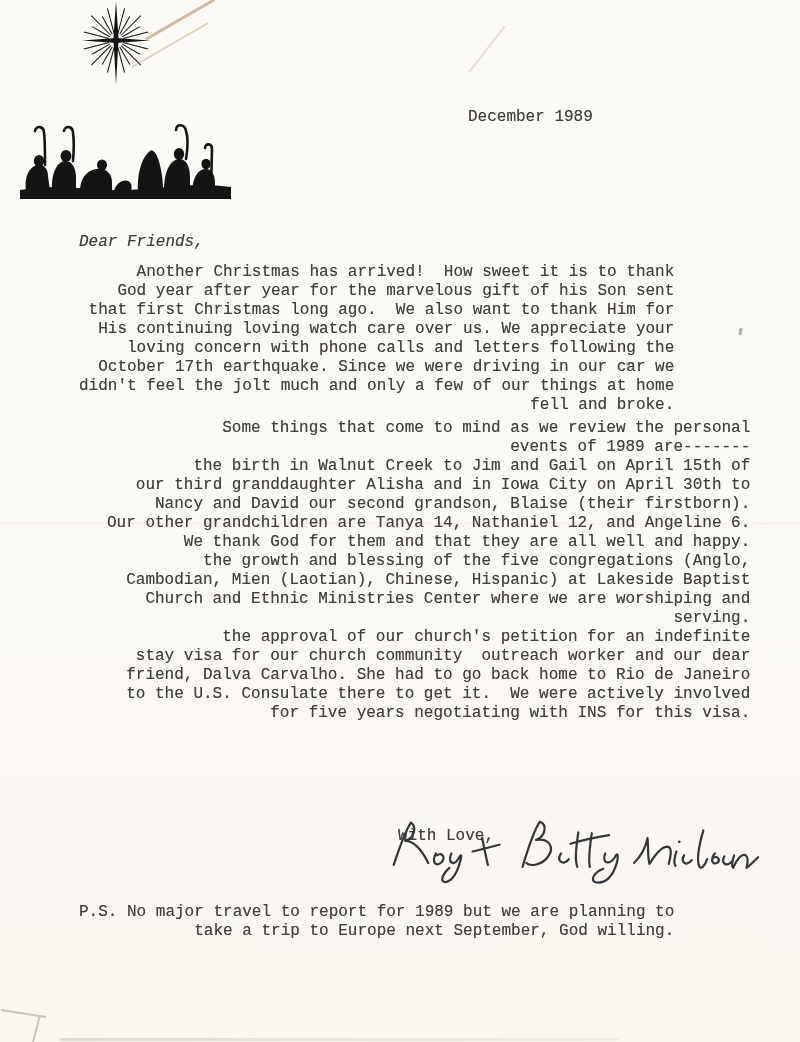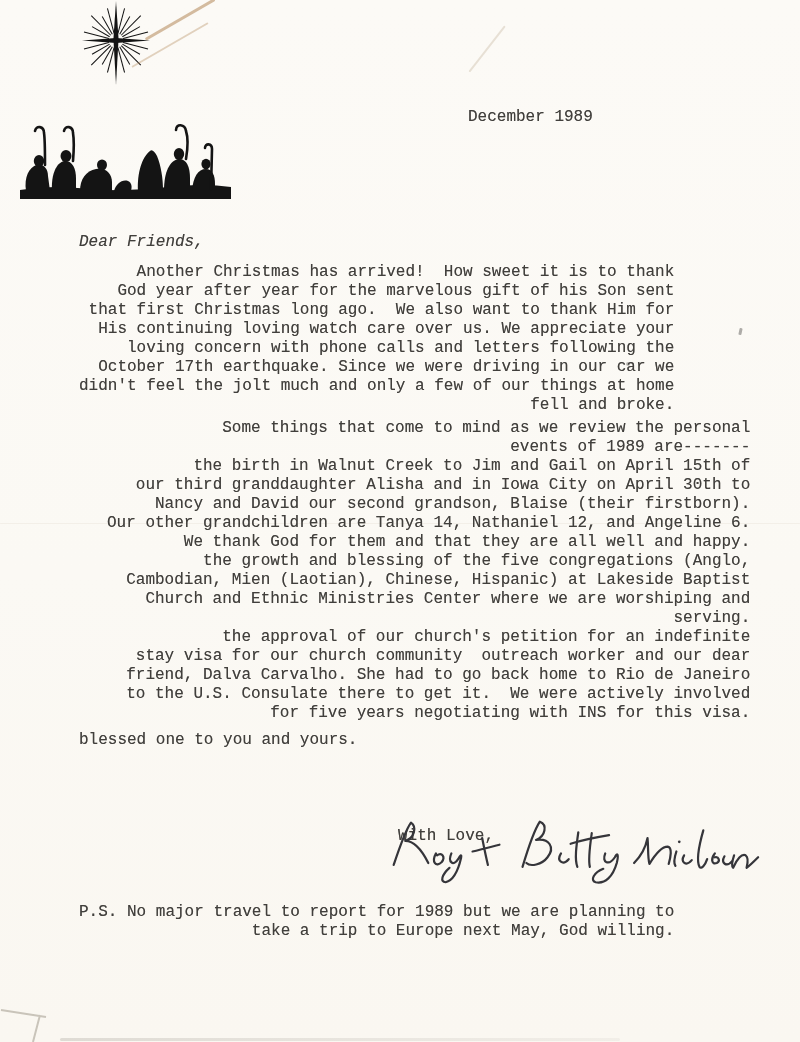--- a/index.html
+++ b/index.html
@@ -109,21 +109,21 @@
     <svg width="70" height="42" viewBox="0 0 70 42">
       <path d="M1,10 L46,17 M40,15 L33,42" fill="none" stroke="#c9c4ba" stroke-width="2"></path>
     </svg>
   </div>
   <div class="stain bottom-edge"></div>
 
   <div class="abs typed date">December 1989</div>
   <div class="abs typed salutation">Dear Friends,</div>
   <div class="abs typed para1"><div class="line">     Another Christmas has arrived!  How sweet it is to thank</div><div class="line">God year after year for the marvelous gift of his Son sent</div><div class="line">that first Christmas long ago.  We also want to thank Him for</div><div class="line">His continuing loving watch care over us. We appreciate your</div><div class="line">loving concern with phone calls and letters following the</div><div class="line">October 17th earthquake. Since we were driving in our car we</div><div class="line">didn't feel the jolt much and only a few of our things at home</div><div class="line">fell and broke.</div></div>
   <div class="abs typed para2"><div class="line">     Some things that come to mind as we review the personal</div><div class="line">events of 1989 are-------</div><div class="line">     the birth in Walnut Creek to Jim and Gail on April 15th of</div><div class="line">our third granddaughter Alisha and in Iowa City on April 30th to</div><div class="line">Nancy and David our second grandson, Blaise (their firstborn).</div><div class="line">Our other grandchildren are Tanya 14, Nathaniel 12, and Angeline 6.</div><div class="line">We thank God for them and that they are all well and happy.</div><div class="line">     the growth and blessing of the five congregations (Anglo,</div><div class="line">Cambodian, Mien (Laotian), Chinese, Hispanic) at Lakeside Baptist</div><div class="line">Church and Ethnic Ministries Center where we are worshiping and</div><div class="line">serving.</div><div class="line">     the approval of our church's petition for an indefinite</div><div class="line">stay visa for our church community  outreach worker and our dear</div><div class="line">friend, Dalva Carvalho. She had to go back home to Rio de Janeiro</div><div class="line">to the U.S. Consulate there to get it.  We were actively involved</div><div class="line">for five years negotiating with INS for this visa.</div></div>
-  <div class="abs typed para3"><div class="line">blessed one to you and yours.</div></div>
+  <div class="abs typed para3"></div>
   <div class="abs typed closing">With Love,</div>
 
   <div class="abs signature-wrap">
     <span class="sr">Roy &amp; Betty Nielsen</span>
     <svg width="375" height="76" viewBox="0 0 390 75">
       <g fill="none" stroke="#35353a" stroke-width="2.3" stroke-linecap="round" stroke-linejoin="round">
         <path d="M8,52 C14,34 20,16 26,8 C32,12 30,24 20,27 C30,27 38,38 44,50"></path>
         <path d="M52,40 C47,49 52,55 58,49 C62,44 58,38 53,42"></path>
         <path d="M68,40 C64,49 70,54 75,46 C77,42 79,40 78,45 C75,58 70,68 62,70 C56,70 58,62 66,55"></path>
         <path d="M100,24 C102,34 104,44 106,52 M90,38 C100,36 110,33 118,31"></path>
@@ -137,15 +137,15 @@
         <circle cx="305" cy="28" r="1.4" fill="#35353a" stroke="none"></circle>
         <path d="M310,42 C306,49 312,54 318,47"></path>
         <path d="M330,16 C326,30 322,46 326,54 C328,57 332,52 334,46"></path>
         <path d="M342,40 C338,45 338,52 344,50 C348,48 346,43 342,44"></path>
         <path d="M352,43 C348,50 354,55 360,48"></path>
         <path d="M362,42 C360,48 359,53 361,55 C365,46 370,40 374,42 C377,44 376,51 375,55 C378,53 383,48 387,44"></path>
       </g>
     </svg>
   </div>
 
-  <div class="abs typed ps"><div class="line">P.S. No major travel to report for 1989 but we are planning to</div><div class="line">     take a trip to Europe next May, God willing.</div></div>
+  <div class="abs typed ps"><div class="line">P.S. No major travel to report for 1989 but we are planning to</div><div class="line">     take a trip to Europe next September, God willing.</div></div>
 
 </div>
 
 </body></html>

